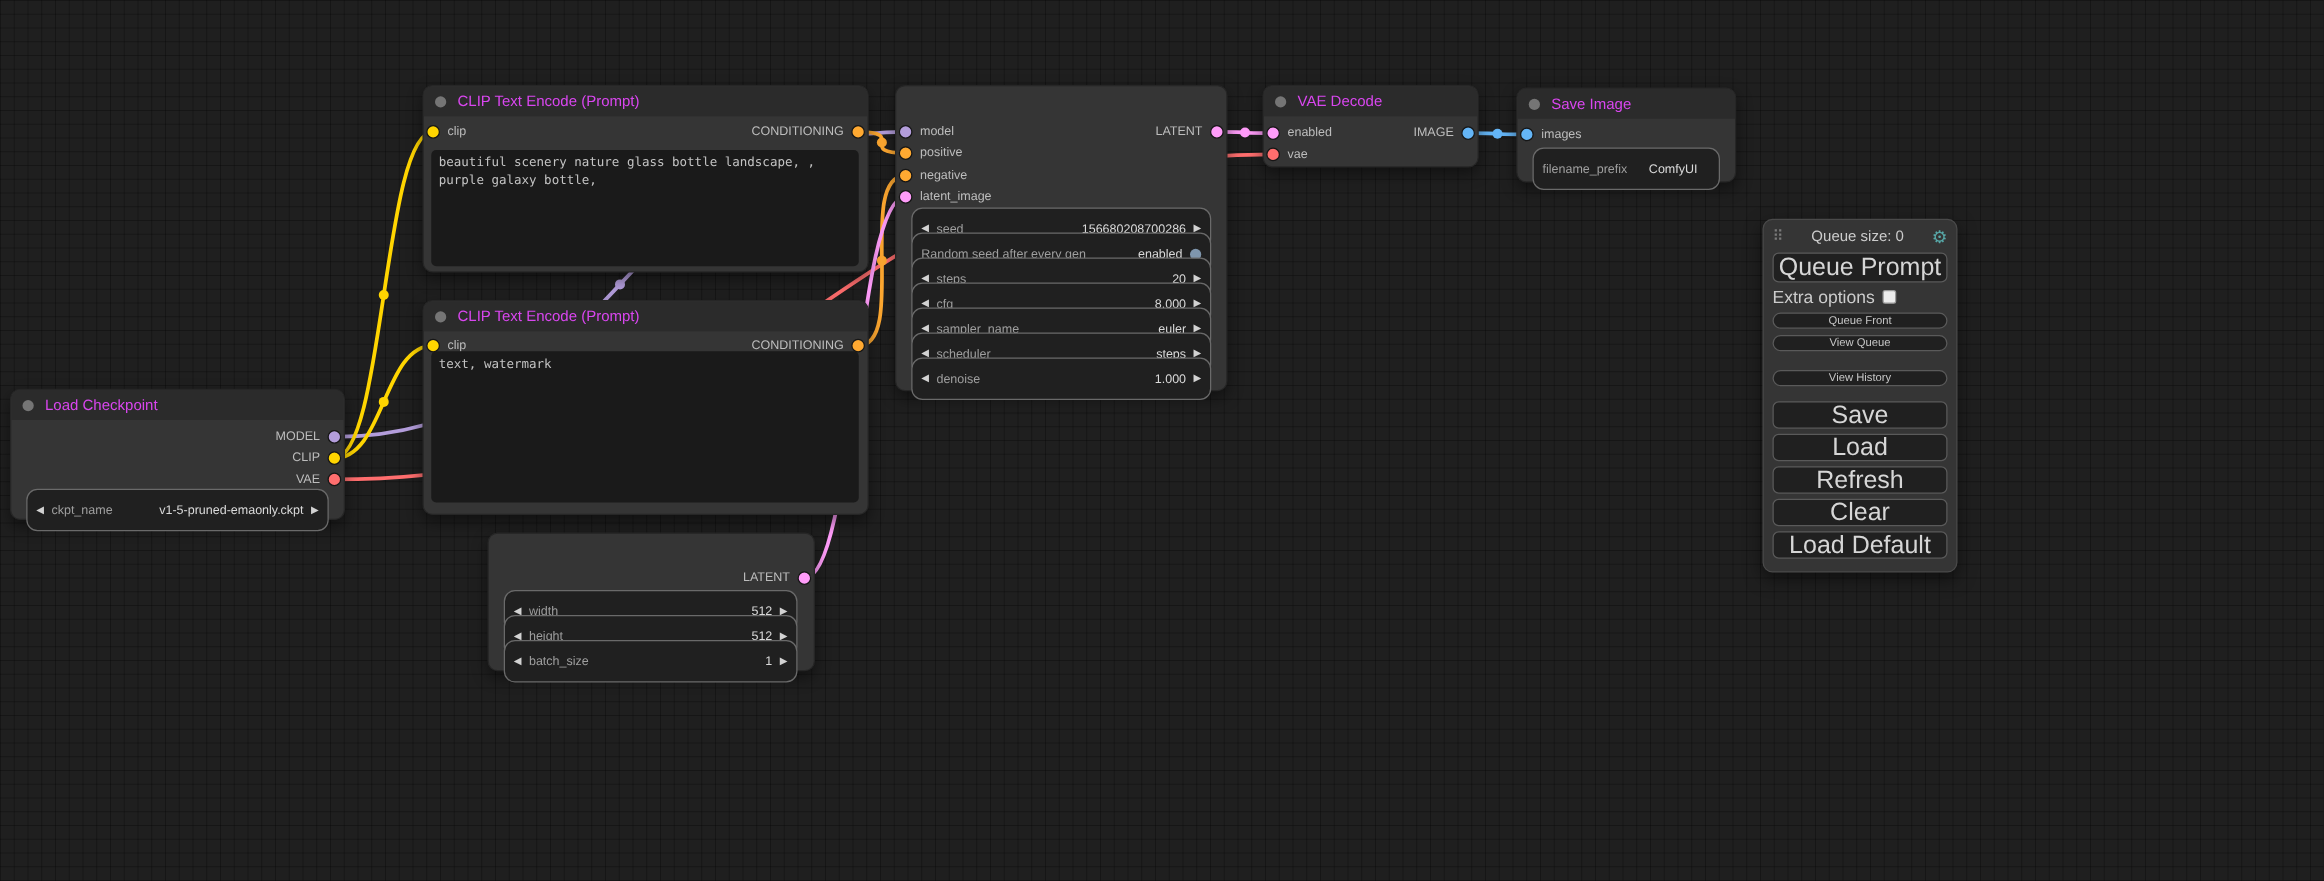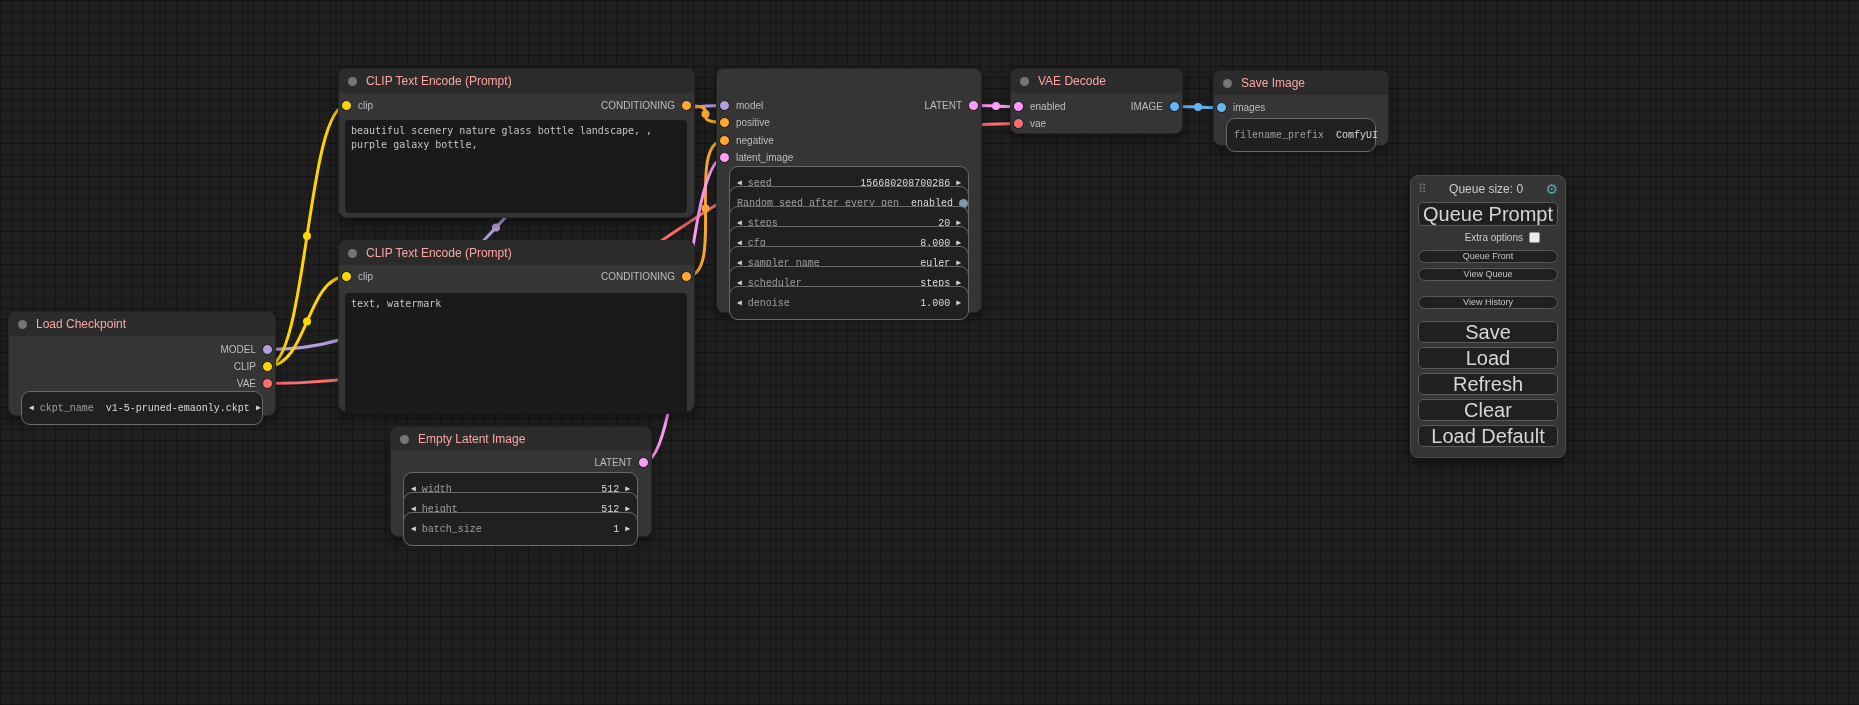--- a/index.html
+++ b/index.html
@@ -16,21 +16,21 @@
 
   .node {
     position:absolute; z-index:2; background:#353535;
     border:1px solid #262626; border-radius:8px;
     box-shadow:0 5px 12px rgba(0,0,0,.45);
     box-sizing:border-box;
   }
   .node-title {
     height:24px; background:#2b2b2b; border-radius:7px 7px 0 0;
     display:flex; align-items:center; padding:0 9px;
-    color:#fca5a5; font-size:12px; white-space:nowrap;
+    color:#d946ef; font-size:12px; white-space:nowrap;
   }
   .collapse-dot {
     width:9px; height:9px; border-radius:50%; background:#757575;
     margin-right:9px; flex:none;
   }
   .port {
     position:absolute; height:13px; display:flex; align-items:center;
     font-size:10px; color:#bdbdbd; white-space:nowrap;
   }
   .port.in  { left:2px; }
@@ -39,21 +39,21 @@
     width:9px; height:9px; border-radius:50%;
     border:1px solid #161616; box-sizing:content-box; flex:none;
   }
   .port.in .dot  { margin-right:6px; }
   .port.out .dot { margin-left:6px; }
 
   .widget {
     position:absolute; height:34px; box-sizing:border-box;
     background:#202020; border:1px solid #6a6a6a; border-radius:9px;
     display:flex; align-items:center; padding:12px 7px; gap:6px;
-    font-size:10px; white-space:nowrap;font-family:Liberation Mono, monospace;
+    font-size:10px; white-space:nowrap;
   }
   .widget .arrow  { font-size:8px; color:#d2d2d2; line-height:1; }
   .widget .wname  { color:#9f9f9f; }
   .widget .spacer { flex:1; }
   .widget .wvalue { color:#dadada; }
   .control-dot { width:9px; height:9px; border-radius:50%; background:#7f96ad; flex:none; }
 
   .prompt-text {
     position:absolute; background:#1a1a1a; border-radius:4px;
     color:#c3c3c3; font-family:"DejaVu Sans Mono", monospace;
@@ -71,21 +71,21 @@
   .qp-header .drag { color:#7a7a7a; font-size:12px; }
   .qp-header .qsize { flex:1; text-align:center; }
   .qp-header .gear { color:#57a8a8; font-size:14px; line-height:1; }
   .qp-btn {
     display:block; width:100%; margin-top:4px; height:22px;
     background:#202020; border:1px solid #5a5a5a; border-radius:5px;
     color:#d6d6d6; font-size:20px; font-family:inherit; text-align:center;
     padding:0; line-height:20px;
   }
   .qp-main { height:24px; line-height:22px; }
-  .qp-extra { margin-top:4px; height:14px; display:flex; align-items:center; justify-content:flex-end; gap:6px; color:#cccccc; font-size:10px; padding-right:18px; }
+  .qp-extra { margin-top:4px; height:14px; display:flex; align-items:center; gap:6px; color:#cccccc; font-size:14px; padding-right:18px; }
   .checkbox { width:11px; height:11px; background:#ececec; border-radius:2px; border:1px solid #9a9a9a; box-sizing:border-box; }
   .qp-row { display:flex; gap:5px; margin-top:6px;flex-direction:column; }
   .qp-row.center { margin-top:15px; }
   .qp-small {
     flex:1; height:13px; background:#202020; border:1px solid #5a5a5a;
     border-radius:7px; color:#c6c6c6; font-size:9px; font-family:inherit;
     padding:0; line-height:11px;
   }
   .qp-history { flex:0 0 64%; }
   .qp-gap { height:8px; }
@@ -164,28 +164,24 @@
       <span>CLIP Text Encode (Prompt)</span>
     </div>
     <div class="port in" style="top:29px">
       <span class="dot" style="background: rgb(255, 213, 0);"></span>
       <span>clip</span>
     </div>
     <div class="port out" style="top:29px">
       <span>CONDITIONING</span>
       <span class="dot" style="background: rgb(255, 169, 49);"></span>
     </div>
-    <div class="prompt-text" style="left:6px;top:52px;right:7px;height:121px">text, watermark</div>
+    <div class="prompt-text" style="left:6px;top:40px;right:7px;height:121px">text, watermark</div>
   </div>
 
   <div class="node" style="left:390px;top:426px;width:262px;height:111px">
-    <div class="node-title">
-      <span class="collapse-dot"></span>
-      <span>Empty Latent Image</span>
-    </div>
     <div class="port out" style="top:29px">
       <span>LATENT</span>
       <span class="dot" style="background: rgb(255, 156, 249);"></span>
     </div>
     <div class="widget" style="left:12px;top:45px;right:13px">
       <span class="arrow">◀</span>
       <span class="wname">width</span>
       <span class="spacer"></span>
       <span class="wvalue">512</span>
       <span class="arrow">▶</span>

